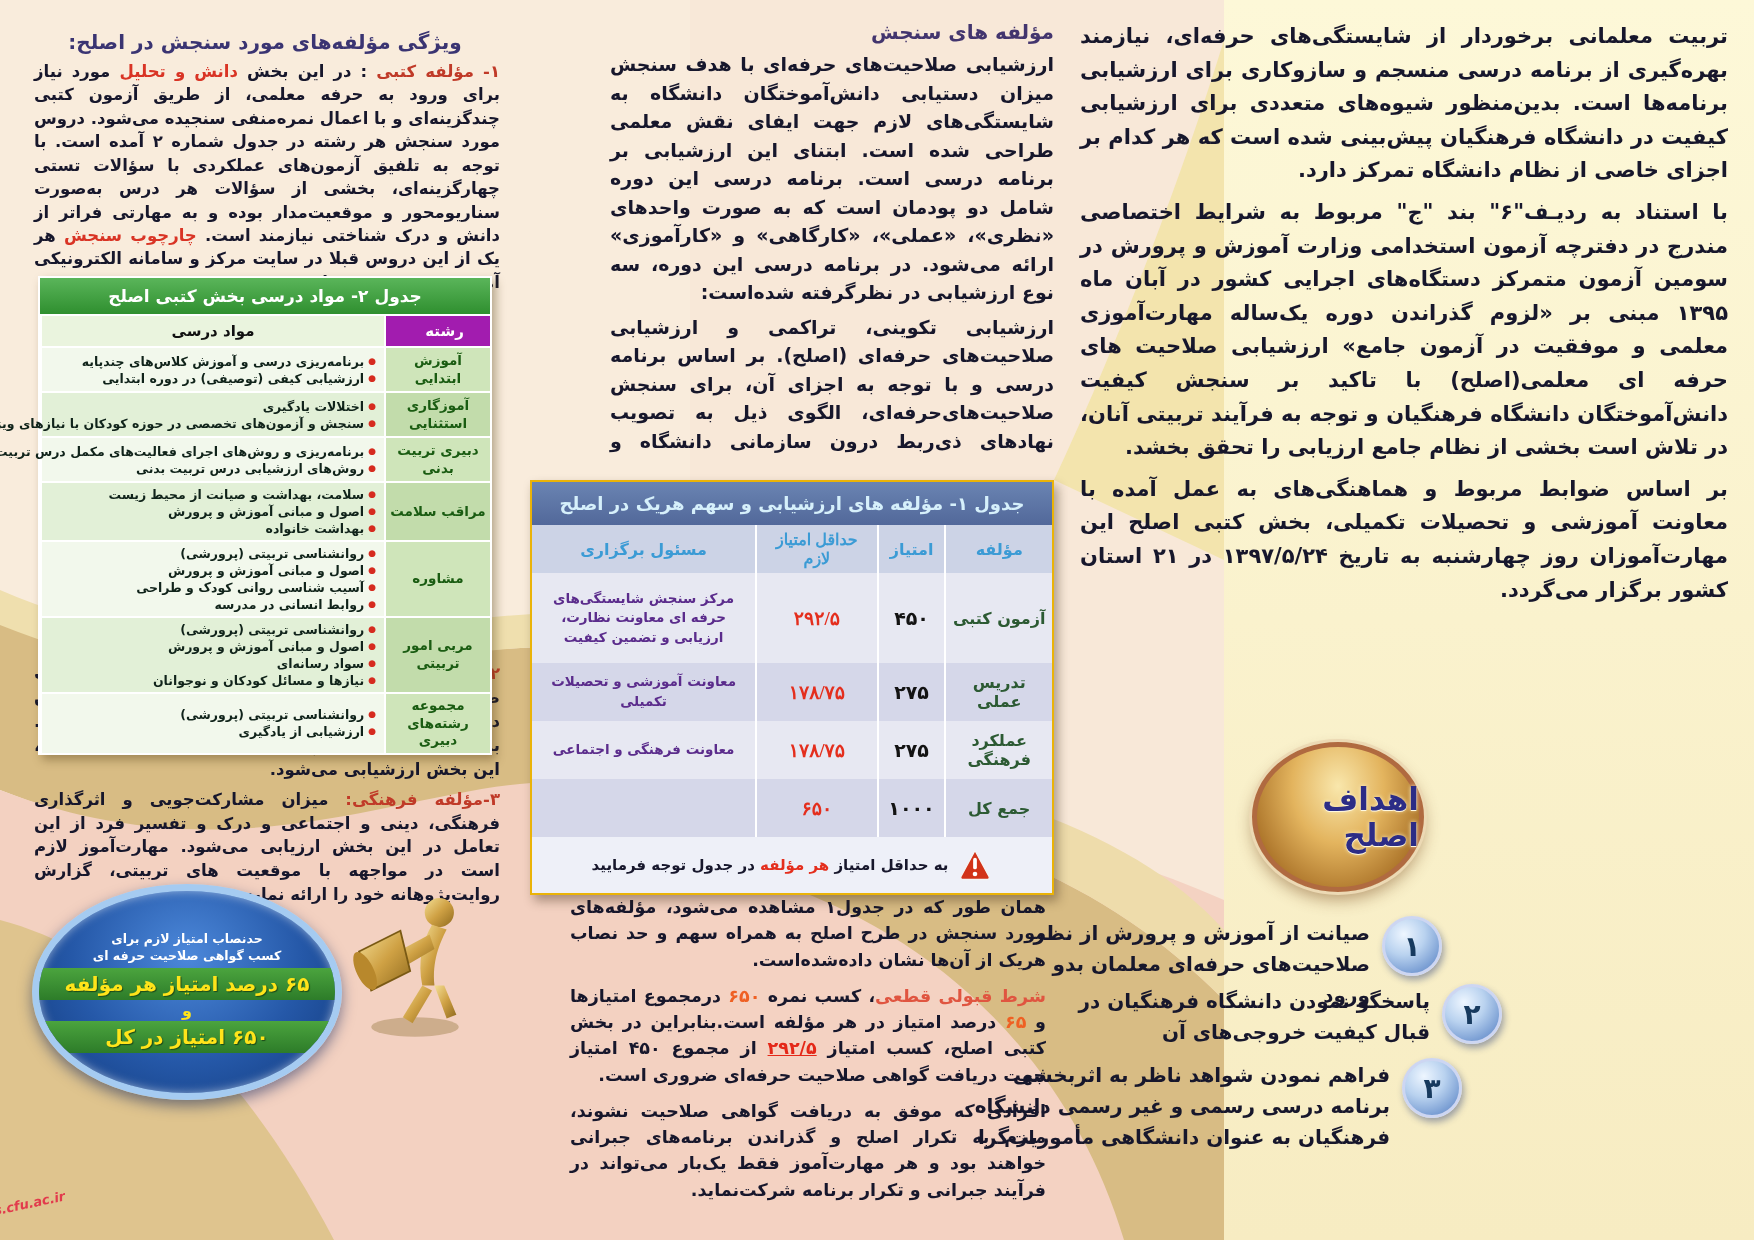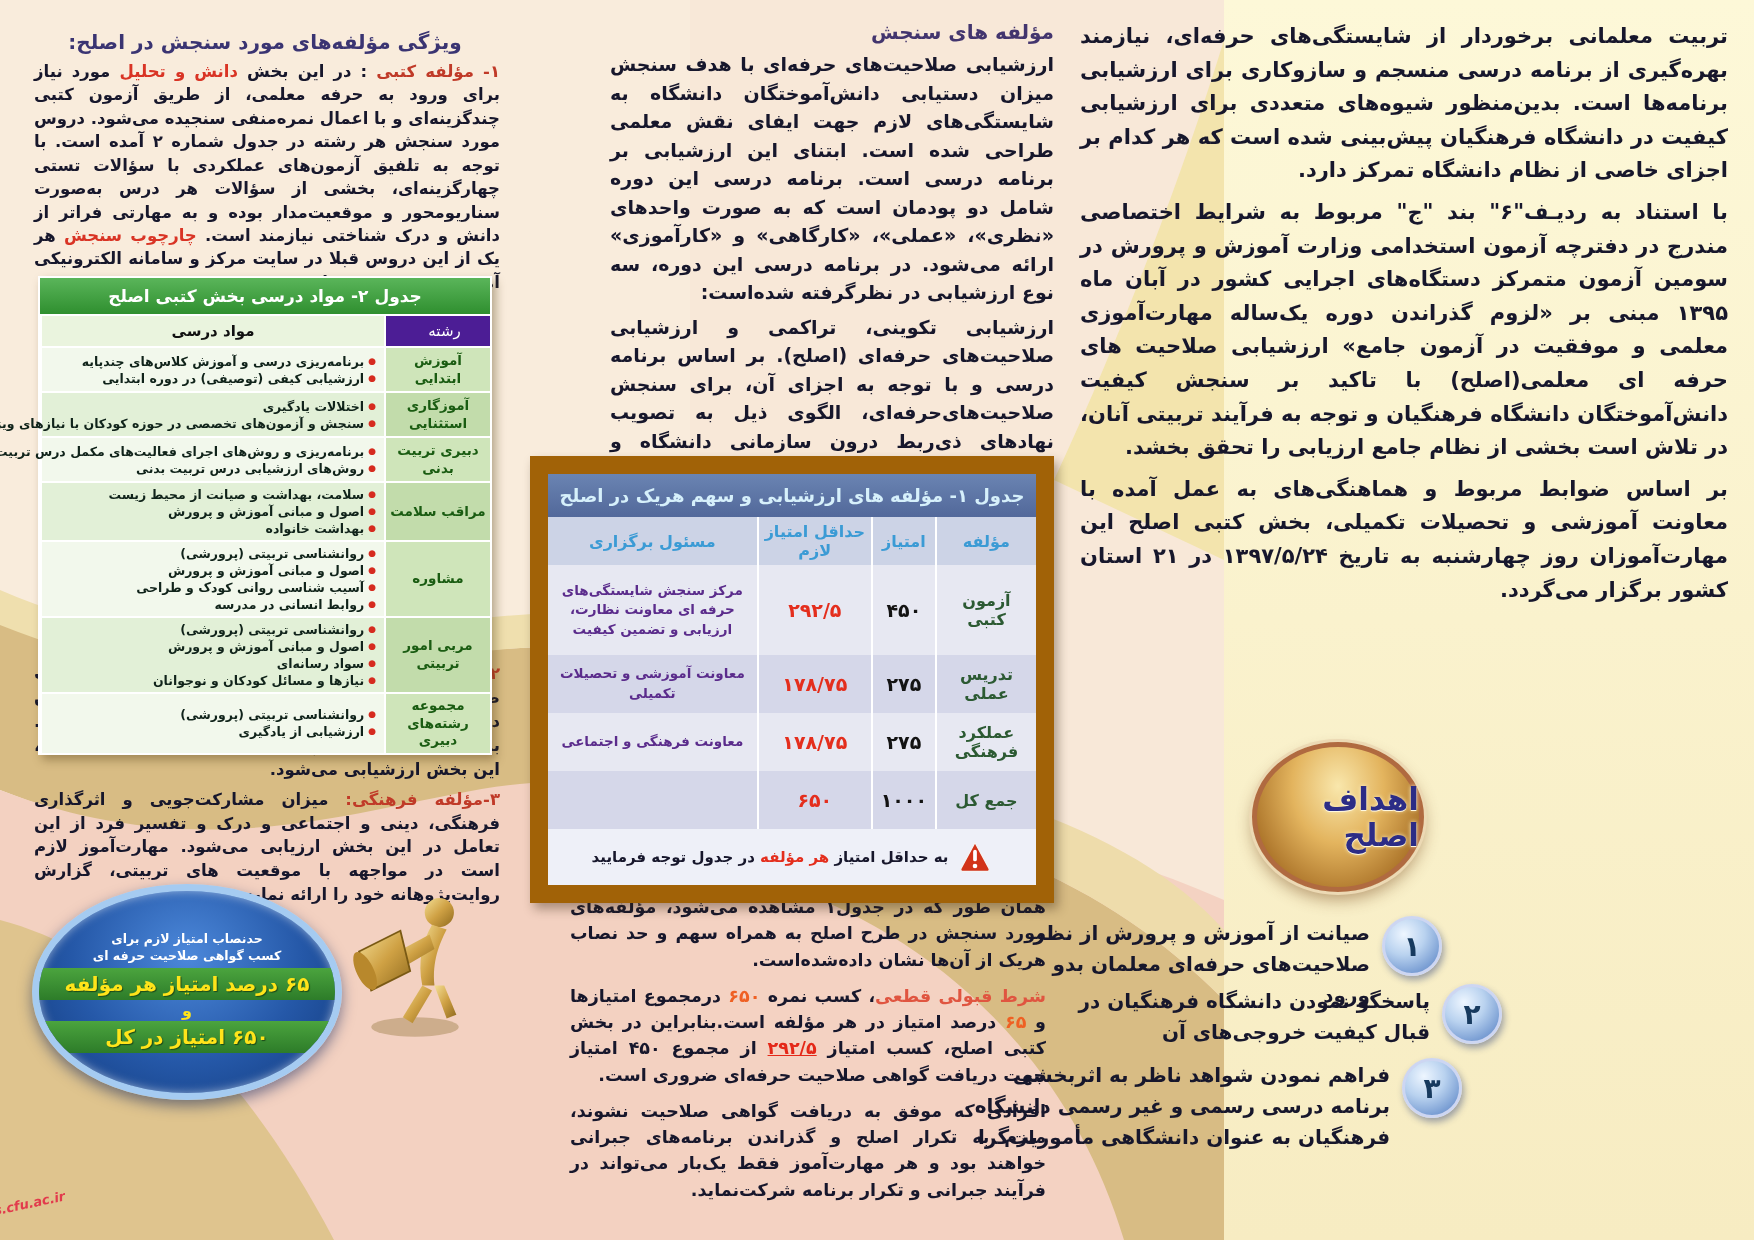--- a/index.html
+++ b/index.html
@@ -29,31 +29,31 @@
   .goal1{top:916px;right:312px;width:420px;}
   .goal2{top:984px;right:252px;width:440px;}
   .goal3{top:1058px;right:292px;width:500px;}
 
   
   .middle-panel{right:690px;width:534px;}
   .mp-top{position:absolute;top:20px;right:0;width:100%;height:436px;overflow:hidden;
           padding:0 10px 0 80px;box-sizing:border-box;}
   .mp-heading{font-size:20px;font-weight:bold;color:#43356e;text-align:right;margin:0 0 6px 0;}
   .mp-top p{margin:0 0 6px 0;font-size:19px;font-weight:bold;line-height:1.5;text-align:justify;}
-  .table1{position:absolute;top:456px;right:10px;width:524px;background:#a16207;padding:18px;
+  .table1{position:absolute;top:480px;right:10px;width:524px;background:#eab308;padding:2px;
           box-sizing:border-box;box-shadow:4px 6px 10px rgba(60,40,20,.4);z-index:3;}
   .t1-title{background:linear-gradient(#6a84b2,#52689a);color:#d6f0fb;font-size:18px;font-weight:bold;
             text-align:center;padding:11px 4px;}
   .t1-head,.t1-row{display:flex;}
   .t1-head > div,.t1-row > div{border-left:2px solid #fff;box-sizing:border-box;
             display:flex;align-items:center;justify-content:center;text-align:center;padding:4px 5px;}
   .t1-head > div:last-child,.t1-row > div:last-child{border-left:none;}
   .t1-head{background:#ccd3e6;}
   .t1-head > div{color:#3b9bd5;font-size:16px;font-weight:bold;min-height:48px;}
-  .c-name{width:108px;}.c-score{width:68px;}.c-min{width:122px;}.c-org{width:224px;}
+  .c-name{width:108px;}.c-score{width:68px;}.c-min{width:122px;font-family:Liberation Serif, serif;}.c-org{width:224px;}
   .t1-body .t1-row:nth-child(odd){background:#e7e8f2;}
   .t1-body .t1-row:nth-child(even){background:#d5d7e9;}
   .t1-body .t1-row{min-height:58px;}
   .t1-body .t1-row:first-child{min-height:90px;}
   .t1-body .c-name{color:#2c5a33;font-size:16px;font-weight:bold;}
   .t1-body .c-score{color:#131313;font-size:19px;font-weight:bold;}
   .t1-body .c-min{color:#e42e1d;font-size:19px;font-weight:bold;}
   .t1-body .c-org{color:#5b2c8c;font-size:13.5px;font-weight:bold;line-height:1.45;}
   .t1-note{background:#eef0f8;min-height:48px;display:flex;align-items:center;justify-content:center;
            gap:10px;font-size:15px;font-weight:bold;padding:4px;}
@@ -78,21 +78,21 @@
   .t2-title{background:linear-gradient(#5ab55a,#2f8f2f);color:#fff;font-size:17px;font-weight:bold;
             text-align:center;padding:8px 4px;}
   .t2-head,.t2-row{display:flex;}
   .t2-head > div,.t2-row > div{border-left:2px solid #fff;border-top:2px solid #fff;
             box-sizing:border-box;}
   .t2-head > div:last-child,.t2-row > div:last-child{border-left:none;text-align:right;}
   .t2c-field{width:106px;display:flex;align-items:center;justify-content:center;text-align:center;
              padding:3px;}
   .t2c-mats{width:342px;display:flex;flex-wrap:wrap;align-content:center;justify-content:flex-start;
             padding:4px 8px;row-gap:2px;}
-  .t2-head .t2c-field{background:#4c1d95;color:#fff;font-size:15px;font-weight:normal;min-height:32px;padding-left:16px;}
+  .t2-head .t2c-field{background:#a21caf;color:#fff;font-size:15px;font-weight:bold;min-height:32px;padding-left:16px;}
   .t2-head .t2c-mats{background:#eaf4de;color:#111;font-size:15px;font-weight:bold;min-height:32px;
             justify-content:center;align-items:center;}
   .t2-body .t2-row{min-height:45px;}
   .t2-body .t2-row:nth-child(odd) .t2c-mats{background:#f2f8ec;}
   .t2-body .t2-row:nth-child(even) .t2c-mats{background:#e2f0d7;}
   .t2-body .t2-row:nth-child(odd) .t2c-field{background:#cfe5ba;}
   .t2-body .t2-row:nth-child(even) .t2c-field{background:#c2dcab;}
   .t2-body .t2c-field{color:#1a5c12;font-size:13.5px;font-weight:bold;line-height:1.3;}
   .mat-item{font-size:12.5px;font-weight:bold;color:#10231a;margin-left:14px;white-space:nowrap;}
   .mat-item .bullet{color:#d62b1f;font-size:9px;margin-left:4px;vertical-align:2px;}

